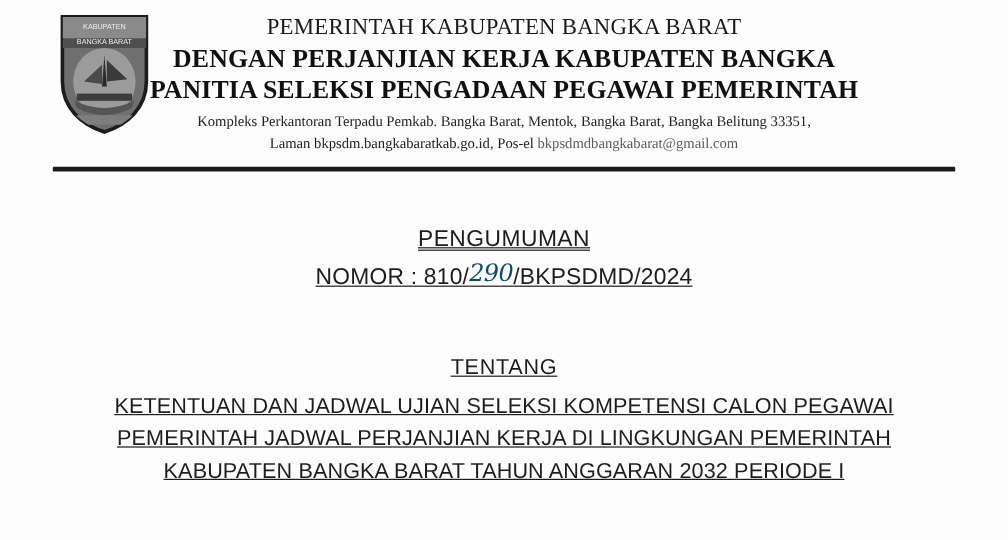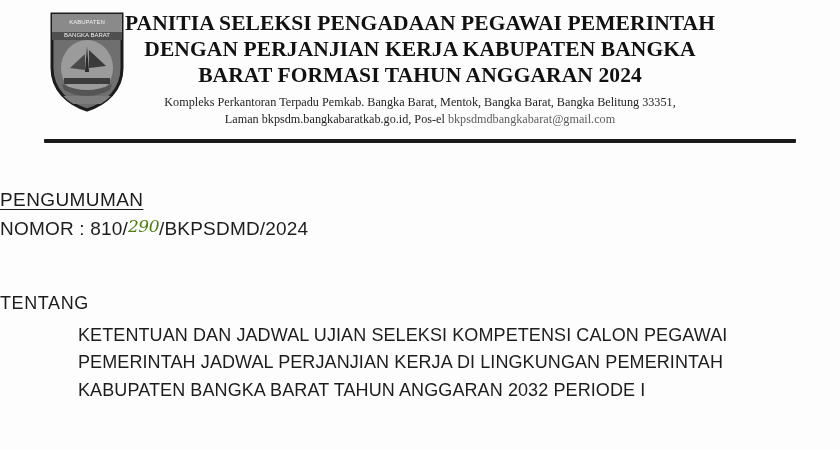--- a/index.html
+++ b/index.html
@@ -64,40 +64,42 @@
   }
   .rule {
     margin: 6px 44px 0 44px;
     height: 4px;
     background: #1a1a1a;
     border-radius: 1px;
   }
 
   
   .doc-body {
+    text-align: center;
     font-family: "Liberation Sans", sans-serif;
     color: #1d1d1d;
     margin-top: 46px;
+    text-decoration: underline;
   }
   .announce-title {
     font-size: 19px;
     text-decoration: underline;
     text-underline-offset: 3px;
     letter-spacing: 0.4px;
   }
   .announce-number {
     font-size: 19px;
     margin-top: 7px;
     letter-spacing: 0.2px;
   }
   .handwritten {
     font-family: "DejaVu Serif", serif;
     font-style: italic;
-    font-size: 17px;
-    color: #4d7c0f;
+    font-size: 20px;
+    color: #0c4a6e;
     position: relative;
     top: -3px;
     letter-spacing: -0.5px;
   }
   .about-label {
     font-size: 18px;
     margin-top: 53px;
     letter-spacing: 0.6px;
   }
   .about-text {
@@ -133,24 +135,24 @@
           <path d="M37 44 L22 58 L37 60 Z" fill="#4a4a4a"></path>
           <rect x="16" y="68" width="46" height="6" fill="#3c3c3c"></rect>
           <path d="M14 74 Q39 86 64 74 L62 80 Q39 92 16 80 Z" fill="#555555"></path>
           <rect x="4" y="86" width="70" height="8" fill="#7d7d7d"></rect>
         </g>
         <text x="39" y="14" font-family="Liberation Sans, sans-serif" font-size="6" fill="#f0f0f0" text-anchor="middle">KABUPATEN</text>
         <text x="39" y="27" font-family="Liberation Sans, sans-serif" font-size="6" fill="#f0f0f0" text-anchor="middle">BANGKA BARAT</text>
       </svg>
     </div>
 
+    <div class="lh-line1">PEMERINTAH KABUPATEN BANGKA BARAT</div>
 
+    <div class="lh-title">DENGAN PERJANJIAN KERJA KABUPATEN BANGKA</div>
     <div class="lh-title">PANITIA SELEKSI PENGADAAN PEGAWAI PEMERINTAH</div>
-    <div class="lh-title">DENGAN PERJANJIAN KERJA KABUPATEN BANGKA</div>
-    <div class="lh-title">BARAT FORMASI TAHUN ANGGARAN 2024</div>
 
     <div class="lh-addr">
       <div>Kompleks Perkantoran Terpadu Pemkab. Bangka Barat, Mentok, Bangka Barat, Bangka Belitung 33351,</div>
       <div><span>Laman bkpsdm.bangkabaratkab.go.id, Pos-el </span><span class="email">bkpsdmdbangkabarat@gmail.com</span></div>
     </div>
   </div>
 
   <div class="rule"></div>
 
   <div class="doc-body">

